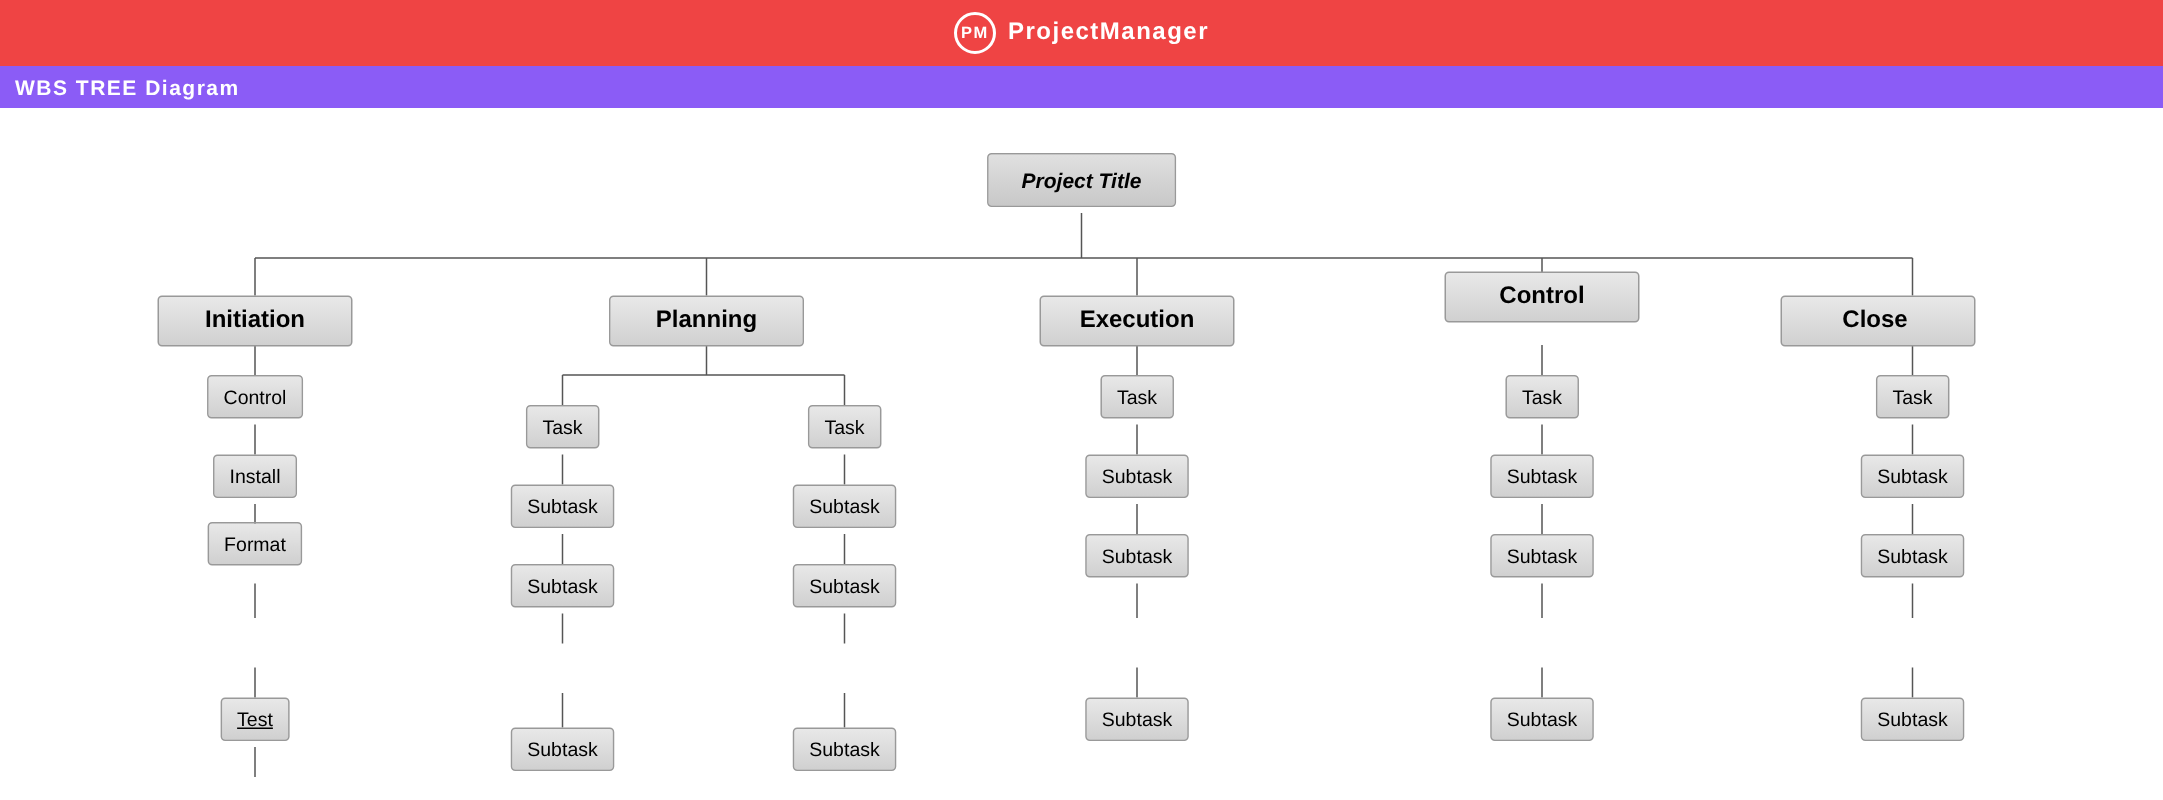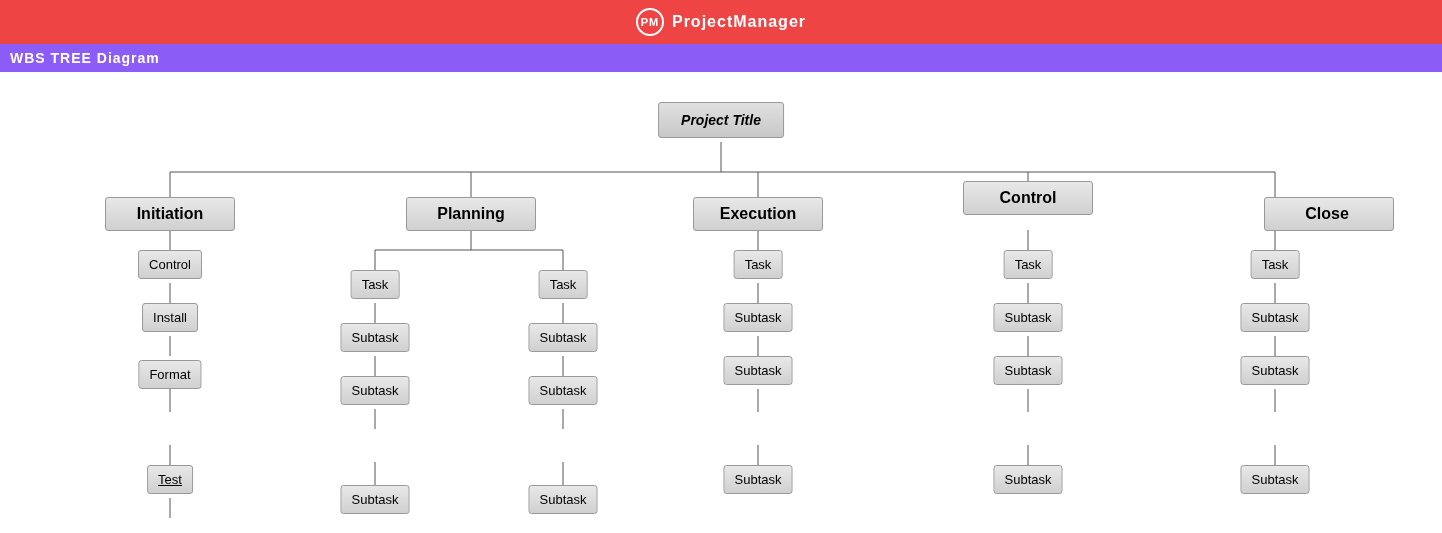--- a/index.html
+++ b/index.html
@@ -147,25 +147,25 @@
       <line x1="1265" y1="297" x2="1265" y2="320" stroke="#555" stroke-width="1"></line>
       <line x1="1265" y1="353" x2="1265" y2="373" stroke="#555" stroke-width="1"></line>
     </svg>
 
     <div class="node-abs root-node" style="left:711px; top:10px;">Project Title</div>
 
     <div class="node-abs l1-node" style="left:160px; top:105px; min-width:130px;">Initiation</div>
     <div class="node-abs l1-node" style="left:461px; top:105px; min-width:130px;">Planning</div>
     <div class="node-abs l1-node" style="left:748px; top:105px; min-width:130px;">Execution</div>
     <div class="node-abs l1-node" style="left:1018px; top:89px; min-width:130px;">Control</div>
-    <div class="node-abs l1-node" style="left:1319px; top:105px; min-width:130px;padding-left:12px;">Close</div>
+    <div class="node-abs l1-node" style="left:1242px; top:105px; min-width:130px;padding-left:12px;">Close</div>
 
     <div class="node-abs" style="left:160px; top:158px;">Control</div>
     <div class="node-abs" style="left:160px; top:211px;text-align:center;">Install</div>
-    <div class="node-abs" style="left:160px; top:268px;">Format</div>
+    <div class="node-abs" style="left:160px; top:256px;">Format</div>
     <div class="node-abs" style="left:160px; top:373px;text-decoration:underline;">Test</div>
 
     <div class="node-abs" style="left:365px; top:178px;">Task</div>
     <div class="node-abs" style="left:365px; top:231px;">Subtask</div>
     <div class="node-abs" style="left:365px; top:284px;">Subtask</div>
     <div class="node-abs" style="left:365px; top:393px;">Subtask</div>
 
     <div class="node-abs" style="left:553px; top:178px;">Task</div>
     <div class="node-abs" style="left:553px; top:231px;">Subtask</div>
     <div class="node-abs" style="left:553px; top:284px;">Subtask</div>

